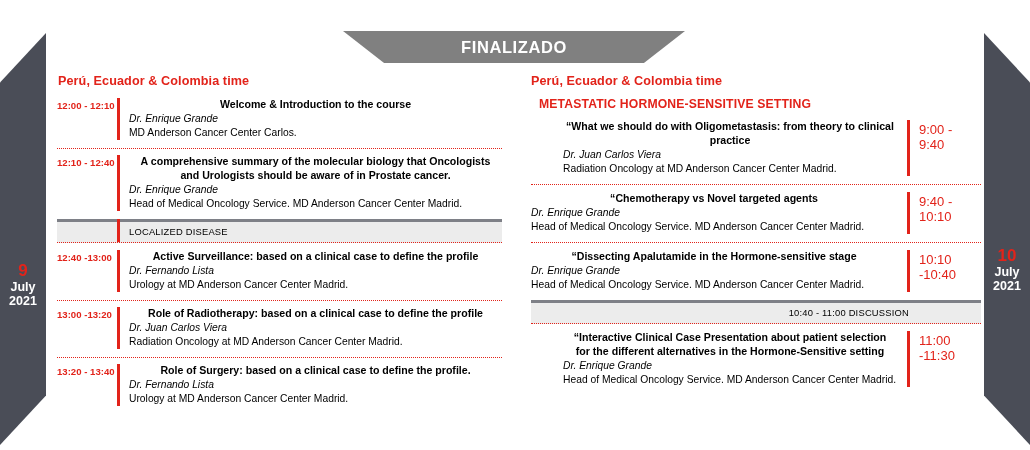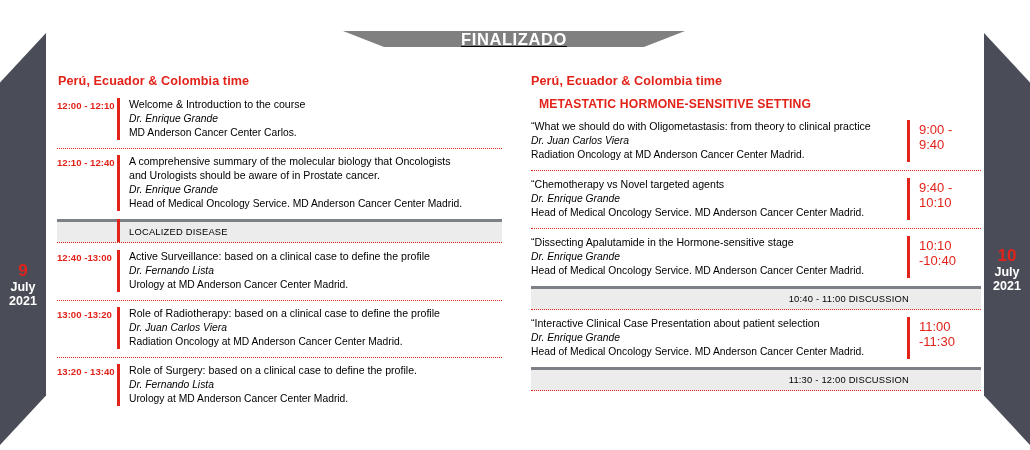--- a/index.html
+++ b/index.html
@@ -29,24 +29,24 @@
   .date-badge .d-num{
     color:#e2231a;font-weight:bold;font-size:17px;display:block;
   }
   .date-badge .d-mon{font-weight:bold;font-size:12.5px;display:block;}
   .date-badge .d-yr{font-weight:bold;font-size:12.5px;display:block;}
   .badge-left{top:228px;}
   .badge-right{top:213px;}
 
   
   .banner{
-    position:absolute;left:343px;top:31px;width:342px;height:16px;
+    position:absolute;left:343px;top:31px;width:342px;height:32px;
     background:#808080;
     clip-path:polygon(4.5% 0, 95.5% 0, 100% 0, 88% 100%, 12% 100%, 0 0);
-    display:flex;align-items:center;justify-content:center;text-decoration:underline;
+    display:flex;align-items:center;justify-content:center;
   }
   .banner span{
     color:#ffffff;font-weight:bold;font-size:16.5px;letter-spacing:.6px;
   }
 
   
   .col{position:absolute;top:74px;}
   .col-left{left:57px;width:445px;}
   .col-right{left:531px;width:450px;}
 
@@ -70,21 +70,21 @@
   .lrow .ltime{
     width:60px;flex:0 0 60px;color:#e2231a;font-weight:bold;font-size:9.6px;
     padding-top:2px;text-align:left;
   }
   .lrow .lbar{
     flex:0 0 3px;width:3px;background:#e2231a;align-self:stretch;
     margin-right:9px;
   }
   .lrow .lbody{flex:1 1 auto;}
 
-  .ttl{font-weight:normal;font-size:10.6px;color:#000;line-height:1.32;}
+  .ttl{font-weight:bold;font-size:10.6px;color:#000;line-height:1.32;text-align:center;}
   .spk{font-style:italic;font-size:10.3px;color:#000;line-height:1.36;}
   .aff{font-size:10.3px;color:#000;line-height:1.36;}
 
   
   .grayband{
     position:relative;background:#ececec;
     border-top:3px solid #7e8087;
     border-bottom:1px dotted #e2231a;
     height:20px;
   }
@@ -95,21 +95,21 @@
     position:absolute;left:72px;top:4px;
     font-size:9.4px;color:#000;letter-spacing:.2px;
   }
 
   
   .rrow{
     position:relative;display:flex;align-items:flex-start;
     border-top:1px dotted #e2231a;
     padding:7px 0 8px 0;
   }
-  .rrow.first{border-top:none;padding-top:1px;}
+  .rrow.first{border-top:none;padding-top:1px;margin-left:32px;}
   .rrow .rbody{flex:1 1 auto;padding-right:10px;}
   .rrow .rbar{
     flex:0 0 3px;width:3px;background:#e2231a;align-self:stretch;
     margin-right:9px;
   }
   .rrow .rtime{
     width:62px;flex:0 0 62px;color:#e2231a;font-weight:normal;font-size:13px;
     padding-top:2px;text-align:left;
   }
 
@@ -246,26 +246,24 @@
       <div class="rtime">10:10 -10:40</div>
     </div>
 
     <div class="disc-band">
       <div class="db-txt">10:40  - 11:00  DISCUSSION</div>
     </div>
 
     <div class="rrow first" style="padding-top:7px;">
       <div class="rbody">
         <div class="ttl">“Interactive Clinical Case Presentation about patient selection</div>
+        <div class="ttl">for the different alternatives in the Hormone-Sensitive setting</div>
         <div class="spk">Dr. Enrique Grande</div>
         <div class="aff">Head of Medical Oncology Service. MD Anderson Cancer Center Madrid.</div>
       </div>
       <div class="rbar"></div>
       <div class="rtime">11:00 -11:30</div>
     </div>
 
-    <div class="disc-band">
-      <div class="db-txt">11:30  - 12:00  DISCUSSION</div>
-    </div>
 
   </div>
 
 </div>
 
 </body></html>

